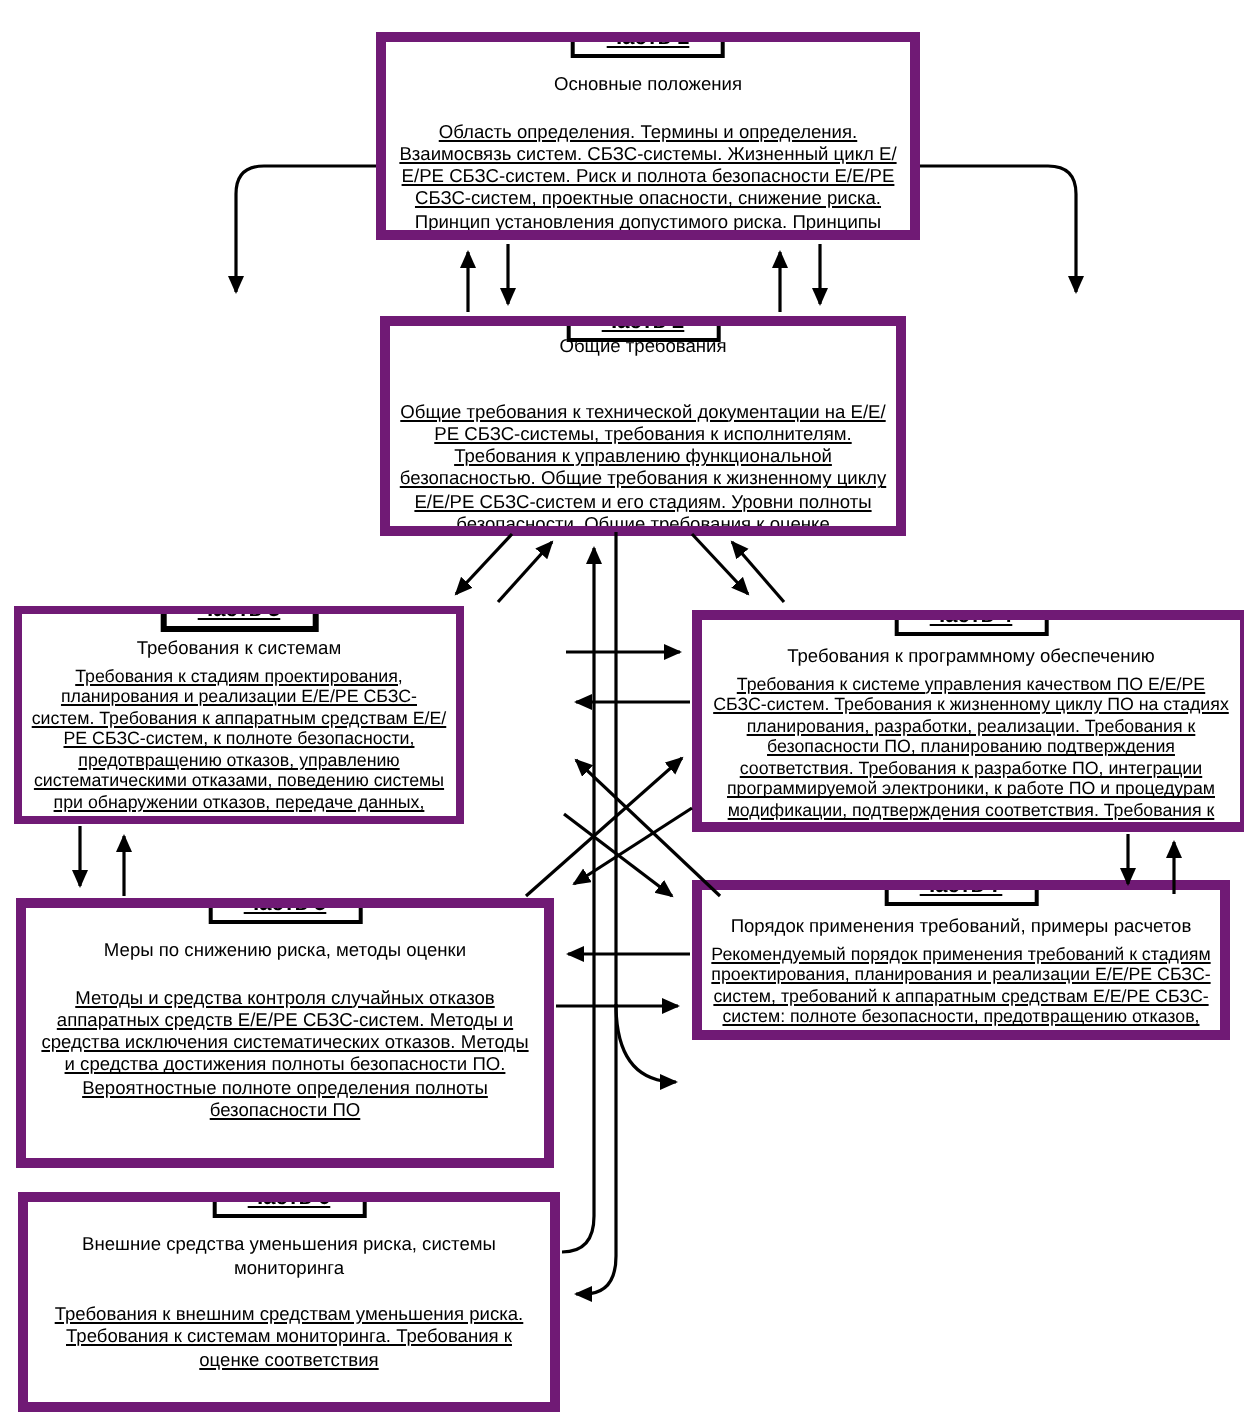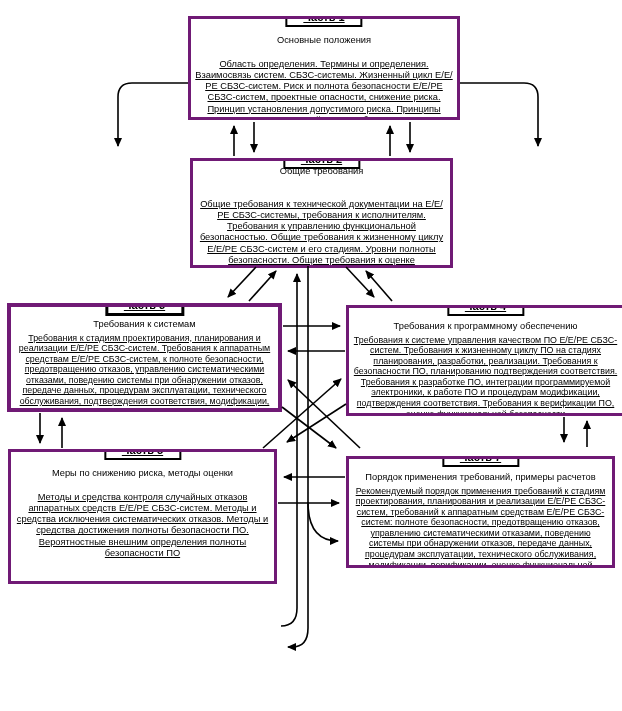--- a/index.html
+++ b/index.html
@@ -1,18 +1,18 @@
 <!DOCTYPE html>
 <html><head>
 <meta charset="utf-8">
 <style>
   html,body{margin:0;padding:0;background:#ffffff;}
   #stage{position:relative;width:622px;height:711px;background:#fff;
          font-family:"Liberation Sans",sans-serif;color:#000;}
-  .box{position:absolute;border:3px solid #701a75;background:#fff;box-sizing:border-box;
+  .box{position:absolute;border:5px solid #701a75;background:#fff;box-sizing:border-box;
        text-align:center;padding:0 4px;overflow:hidden;z-index:2;}
   .box.thick{border-width:4px;}
   .tab{position:absolute;top:-11px;left:50%;transform:translateX(-50%);
        border:2px solid #000;background:#fff;box-sizing:border-box;
        font-size:11px;font-weight:bold;line-height:15px;padding:0 16px;
        white-space:nowrap;z-index:3;}
   .tab span{text-decoration:underline;}
   .thick>.tab{border-width:3px;top:-12px;}
   .hdr{font-size:9.3px;line-height:11.5px;margin-top:5px;font-weight:400;}
   .bdy{font-size:9.3px;line-height:11.3px;margin-top:6px;font-weight:400;text-decoration:underline;}
@@ -35,52 +35,59 @@
   </div>
 
   <div class="box" style="left:190px;top:158px;width:263px;height:110px">
     <div class="tab">
       <span>Часть 2</span>
     </div>
     <div class="hdr">Общие требования</div>
     <div class="bdy" style="margin-top:21px">Общие требования к технической документации на Е/Е/РЕ СБЗС-системы, требования к исполнителям. Требования к управлению функциональной безопасностью. Общие требования к жизненному циклу Е/Е/РЕ СБЗС-систем и его стадиям. Уровни полноты безопасности. Общие требования к оценке функциональной безопасности Е/Е/РЕ СБЗС-систем</div>
   </div>
 
-  <div class="box thick" style="left:7px;top:303px;width:275px;height:109px">
+  <div class="box thick" style="left:7px;top:303px;width:225px;height:109px">
     <div class="tab">
       <span>Часть 3</span>
     </div>
     <div class="hdr" style="margin-top:12px">Требования к системам</div>
     <div class="bdy" style="margin-top:2px;font-size:8.9px;line-height:10.6px">Требования к стадиям проектирования, планирования и реализации Е/Е/РЕ СБЗС-систем. Требования к аппаратным средствам Е/Е/РЕ СБЗС-систем, к полноте безопасности, предотвращению отказов, управлению систематическими отказами, поведению системы при обнаружении отказов, передаче данных, процедурам эксплуатации, технического обслуживания, подтверждения соответствия, модификации, верификации,оценке функциональной безопасности</div>
   </div>
 
   <div class="box" style="left:346px;top:305px;width:279px;height:111px">
     <div class="tab">
       <span>Часть 4</span>
     </div>
     <div class="hdr" style="margin-top:13px">Требования к программному обеспечению</div>
     <div class="bdy" style="margin-top:2px;font-size:8.9px;line-height:10.6px">Требования к системе управления качеством ПО Е/Е/РЕ СБЗС-систем. Требования к жизненному циклу ПО на стадиях планирования, разработки, реализации. Требования к безопасности ПО, планированию подтверждения соответствия. Требования к разработке ПО, интеграции программируемой электроники, к работе ПО и процедурам модификации, подтверждения соответствия. Требования к верификации ПО, оценке функциональной безопасности</div>
   </div>
 
   <div class="box roomy" style="left:8px;top:449px;width:269px;height:135px">
     <div class="tab">
       <span>Часть 5</span>
     </div>
     <div class="hdr">Меры по снижению риска, методы оценки</div>
-    <div class="bdy">Методы и средства контроля случайных отказов аппаратных средств Е/Е/РЕ СБЗС-систем. Методы и средства исключения систематических отказов. Методы и средства достижения полноты безопасности ПО. Вероятностные внешним определения полноты безопасности ПО</div>
+    <div class="bdy">Методы и средства контроля случайных отказов аппаратных средств Е/Е/РЕ СБЗС-систем. Методы и средства исключения систематических отказов. Методы и средства достижения полноты безопасности ПО. Вероятностные полноте определения полноты безопасности ПО</div>
   </div>
 
-  <div class="box" style="left:346px;top:456px;width:269px;height:112px">
+  <div class="box" style="left:346px;top:440px;width:269px;height:80px">
     <div class="tab">
       <span>Часть 7</span>
     </div>
     <div class="hdr" style="margin-top:13px">Порядок применения требований, примеры расчетов</div>
     <div class="bdy" style="margin-top:2px;font-size:8.9px;line-height:10.6px">Рекомендуемый порядок применения требований к стадиям проектирования, планирования и реализации Е/Е/РЕ СБЗС-систем, требований к аппаратным средствам Е/Е/РЕ СБЗС-систем: полноте безопасности, предотвращению отказов, управлению систематическими отказами, поведению системы при обнаружении отказов, передаче данных, процедурам эксплуатации, технического обслуживания, модификации, верификации, оценке функциональной безопасности, подтверждения соответствия</div>
   </div>
 
+  <div class="box roomy" style="left:9px;top:596px;width:271px;height:110px">
+    <div class="tab">
+      <span>Часть 6</span>
+    </div>
+    <div class="hdr">Внешние средства уменьшения риска, системы мониторинга</div>
+    <div class="bdy">Требования к внешним средствам уменьшения риска. Требования к системам мониторинга. Требования к оценке соответствия</div>
+  </div>
 
   <svg class="wires" width="622" height="711" viewBox="0 0 622 711">
     <defs>
       <marker id="ah" markerUnits="userSpaceOnUse" markerWidth="12" markerHeight="10" refX="8" refY="4" orient="auto">
         <path d="M0,0 L9,4 L0,8 z" style="fill:#000;stroke:none"></path>
       </marker>
     </defs>
 
     <path d="M 188 83 H 132 Q 118 83 118 97 L 118 146" marker-end="url(#ah)"></path>
     <path d="M 460 83 H 524 Q 538 83 538 97 L 538 146" marker-end="url(#ah)"></path>

